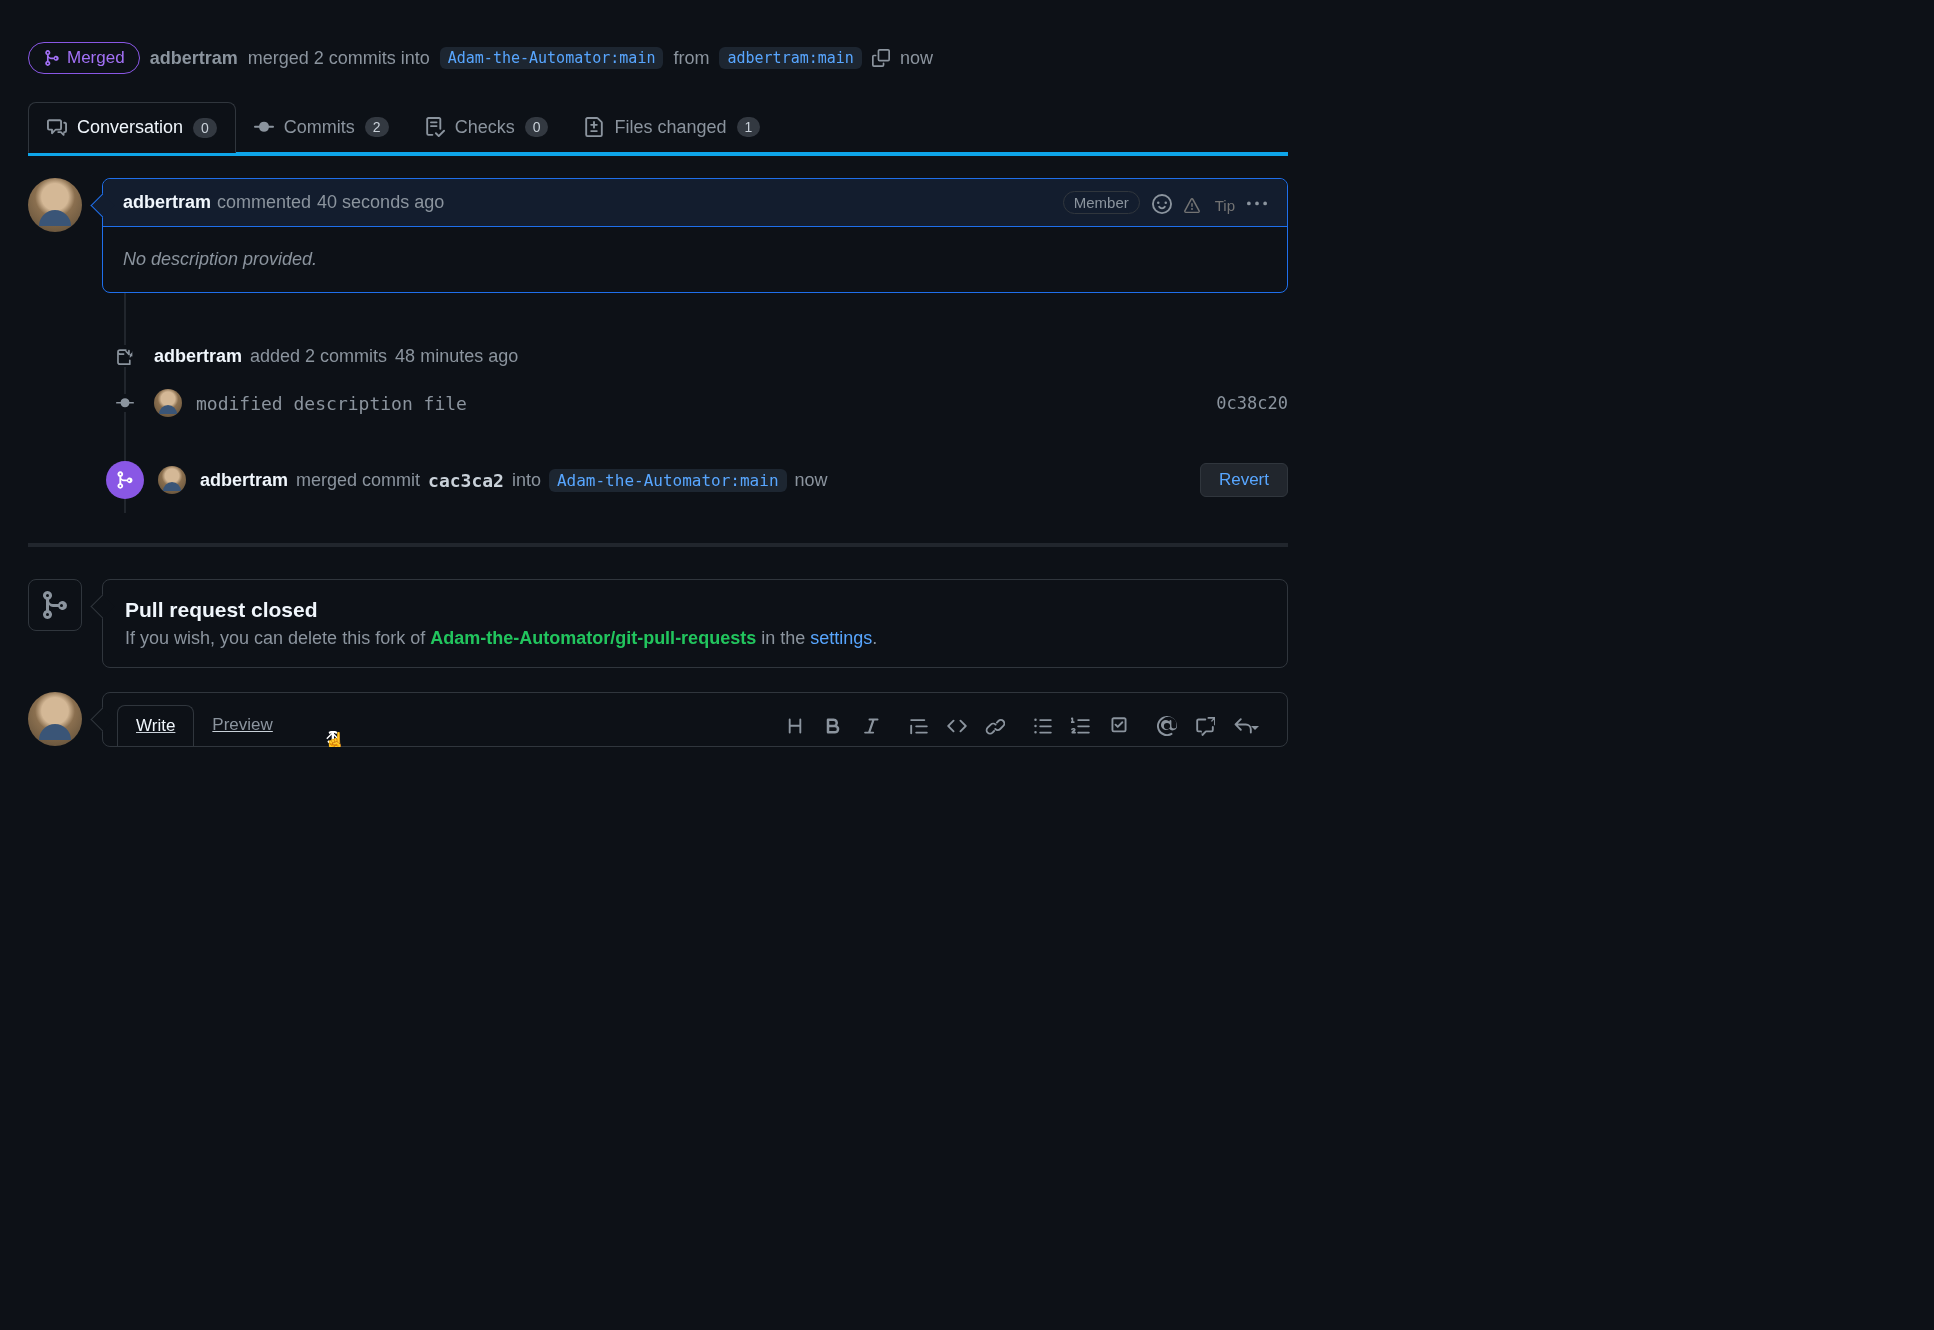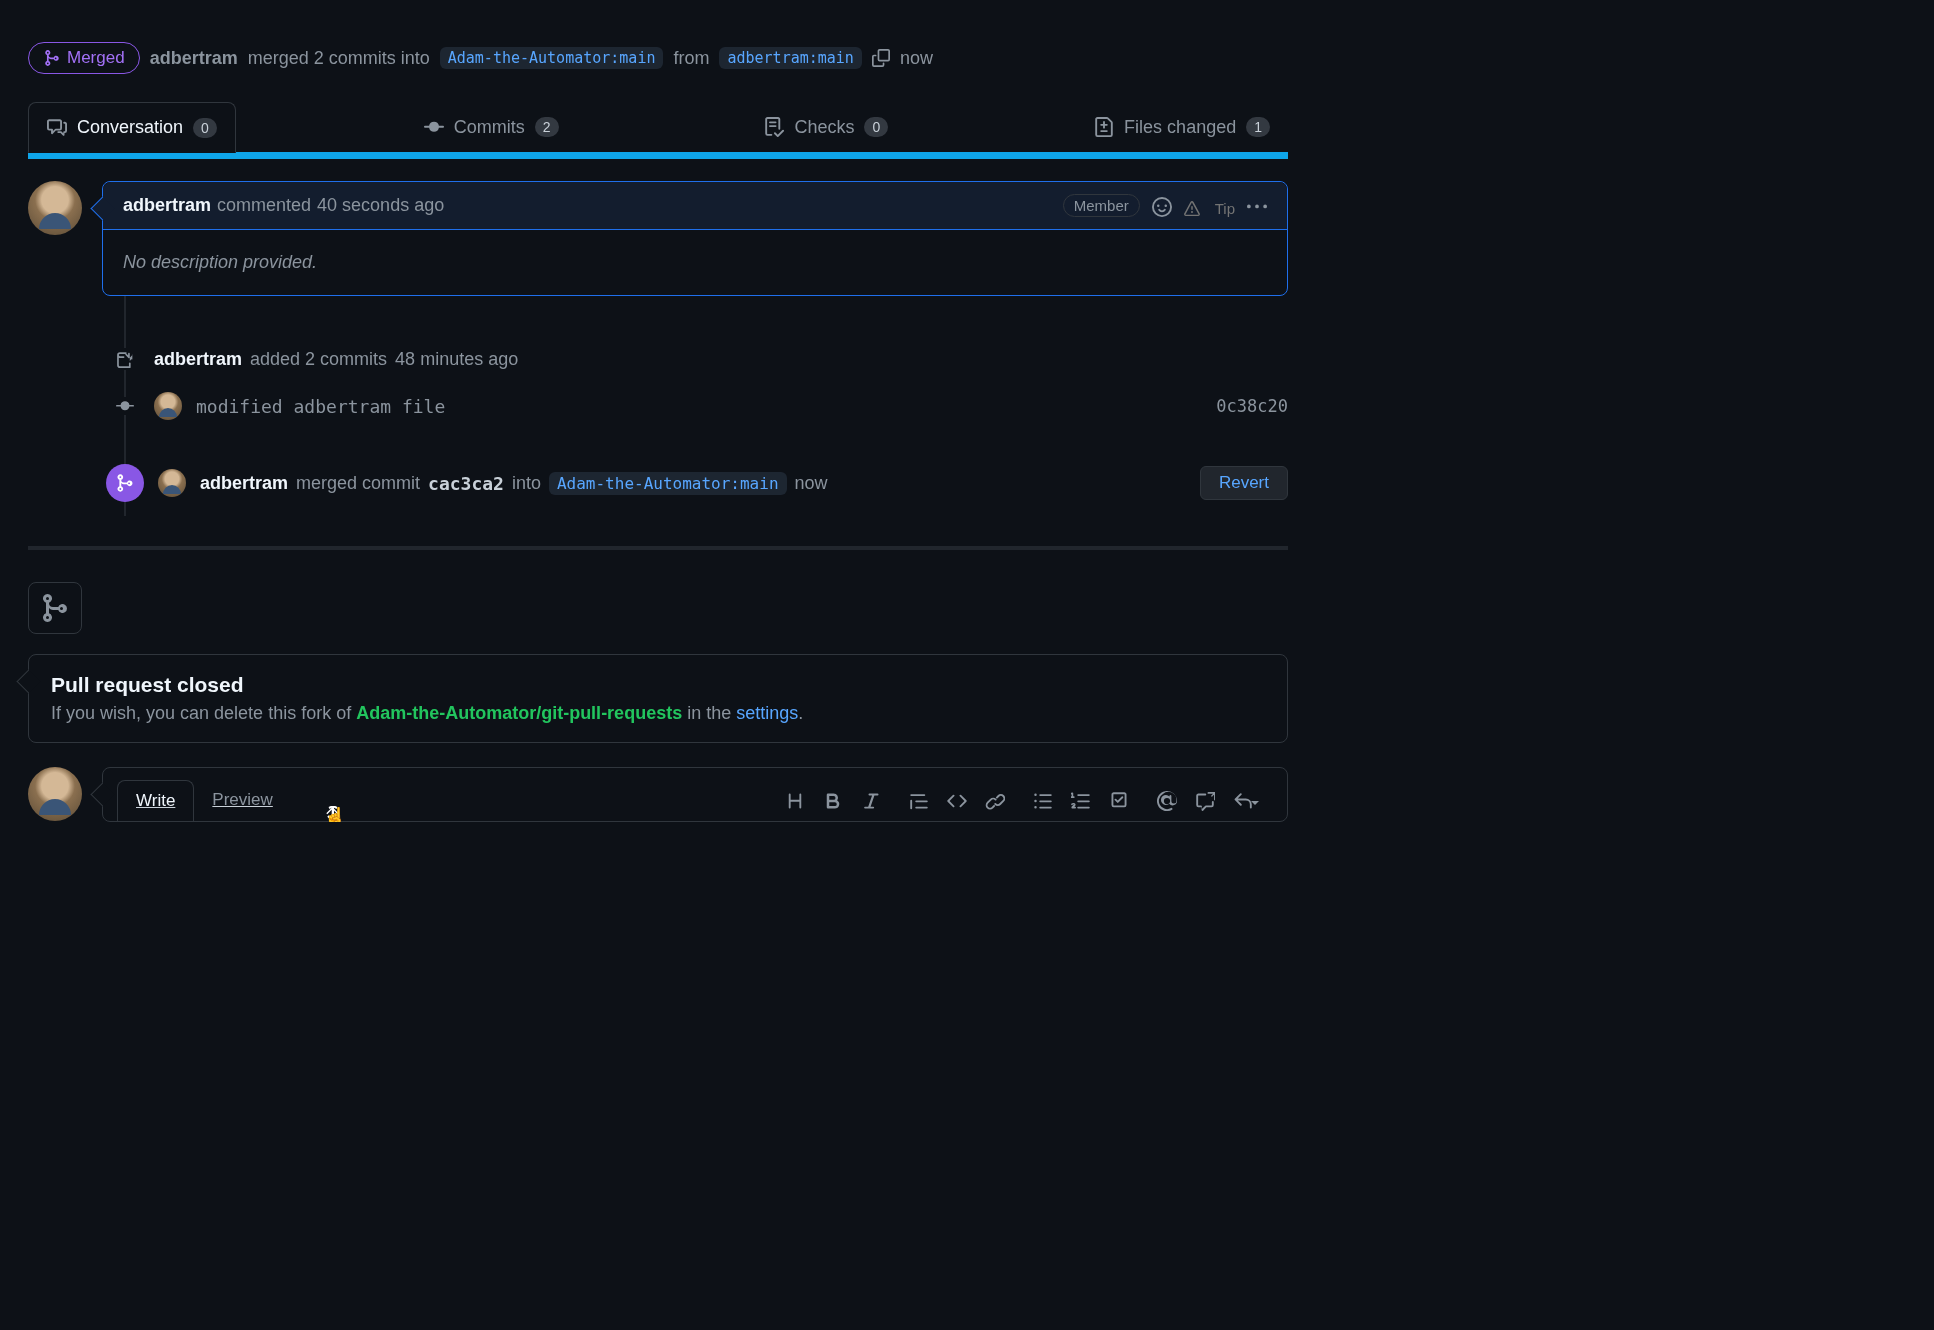--- a/index.html
+++ b/index.html
@@ -47,22 +47,21 @@
   padding: 2px 8px;
   border-radius: 6px;
   font-family: ui-monospace, SFMono-Regular, Menlo, monospace;
   font-size: 15px;
 }
 .copy-btn { color: #8b949e; cursor: pointer; }
 
 .tabnav {
   display: flex;
   margin-top: 28px;
-  border-bottom: 7px solid #0ea5e9;
-  justify-content: space-between;
+  border-bottom: 4px solid #0ea5e9;
 }
 .tabnav-tab {
   display: flex;
   align-items: center;
   gap: 10px;
   padding: 14px 18px;
   color: #8b949e;
   font-size: 18px;
   cursor: pointer;
 }
@@ -250,21 +249,20 @@
   font-size: 17px;
   cursor: pointer;
 }
 
 .hr-line { height: 4px; background: #21262d; margin-top: 30px; }
 
 .closed-box {
   display: flex;
   gap: 20px;
   margin-top: 32px;
-  flex-direction: column;
 }
 .closed-icon {
   width: 54px; height: 52px;
   border: 1px solid #30363d;
   border-radius: 8px;
   display: flex;
   align-items: center;
   justify-content: center;
   color: #8b949e;
   flex-shrink: 0;
@@ -466,21 +464,21 @@
 
 
     <div class="commit-row">
       <span class="commit-dot">
         <svg width="18" height="18" viewBox="0 0 16 16" fill="#8b949e">
             <path d="M11.93 8.5a4 4 0 0 1-7.86 0H.75a.75.75 0 0 1 0-1.5h3.32a4 4 0 0 1 7.86 0h3.32a.75.75 0 0 1 0 1.5ZM10.5 8a2.5 2.5 0 1 1-5 0 2.5 2.5 0 0 1 5 0Z"></path>
           </svg>
       </span>
       <div class="commit-body">
         <div class="avatar avatar-small"></div>
-        <span class="commit-msg">modified adbertram file</span>
+        <span class="commit-msg">modified description file</span>
       </div>
       <div class="commit-right">
         <span class="commit-sha">0c38c20</span>
       </div>
     </div>
 
     <div class="merge-event">
       <span class="merge-badge-icon">
         <svg width="20" height="20" viewBox="0 0 16 16" fill="currentColor">
             <path d="M5 3.25a.75.75 0 1 1-1.5 0 .75.75 0 0 1 1.5 0Zm0 2.12a2.25 2.25 0 1 0-1.5 0v5.26a2.25 2.25 0 1 0 1.5 0V8A3 3 0 0 0 7 9h2.62a2.25 2.25 0 1 0 0-1.5H7a2 2 0 0 1-2-2Zm7 2.88a.75.75 0 1 1-1.5 0 .75.75 0 0 1 1.5 0ZM4.25 13.5a.75.75 0 1 1 0-1.5.75.75 0 0 1 0 1.5Z"></path>

